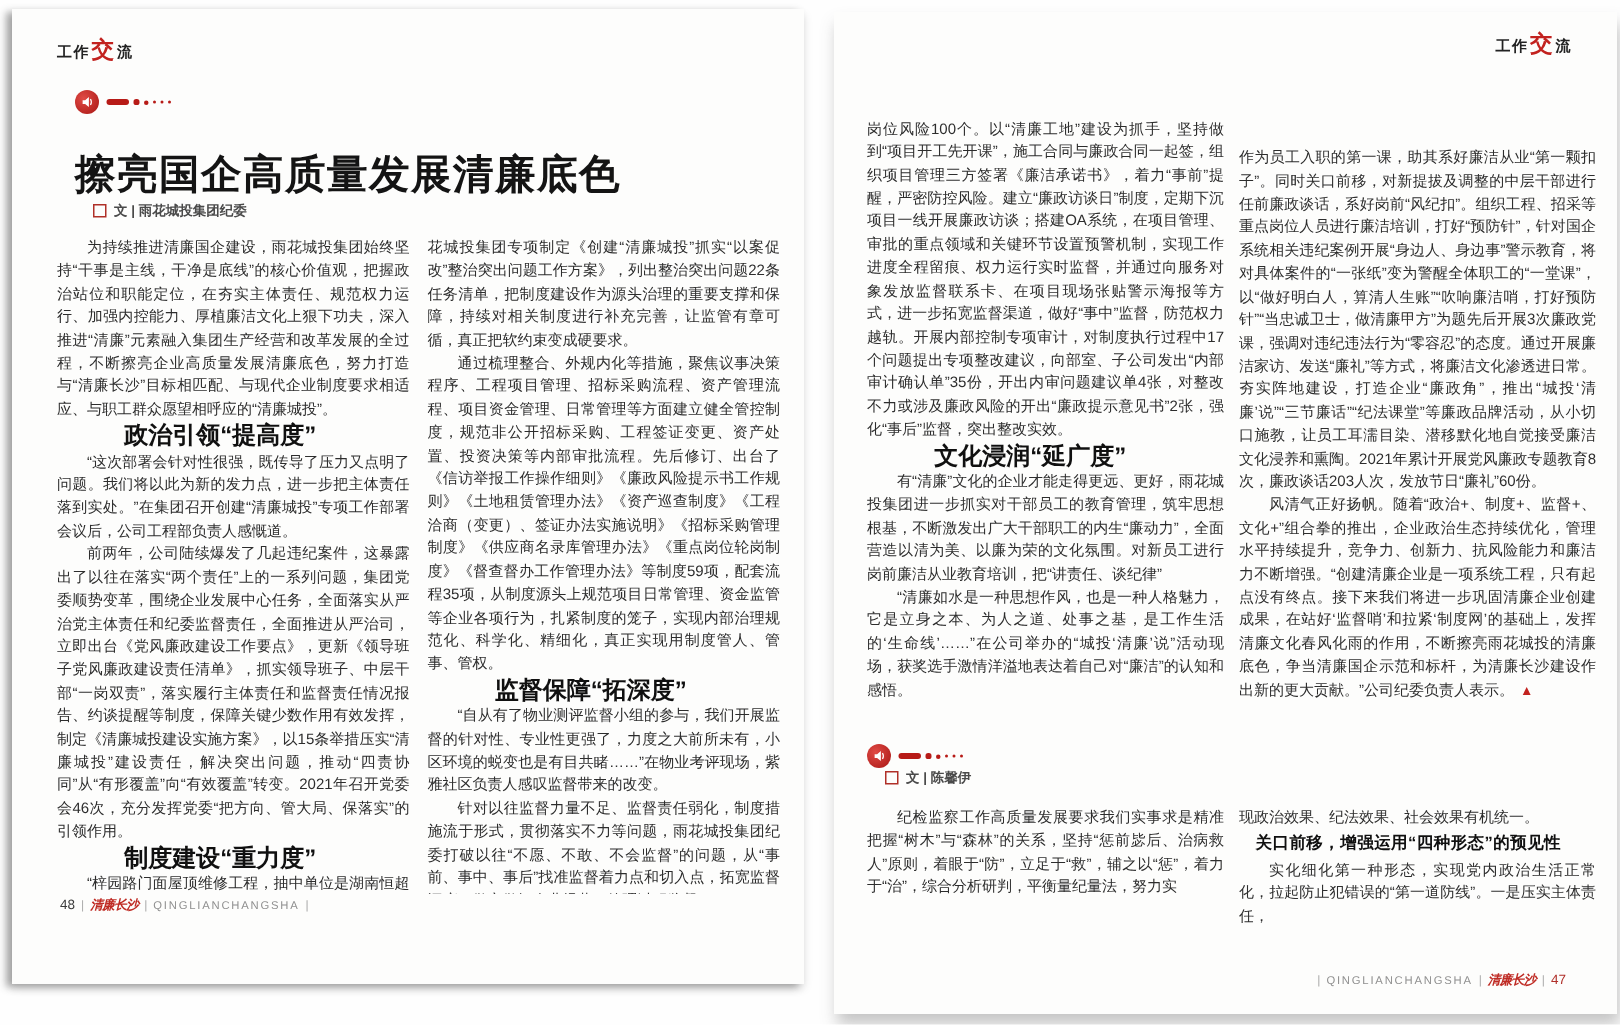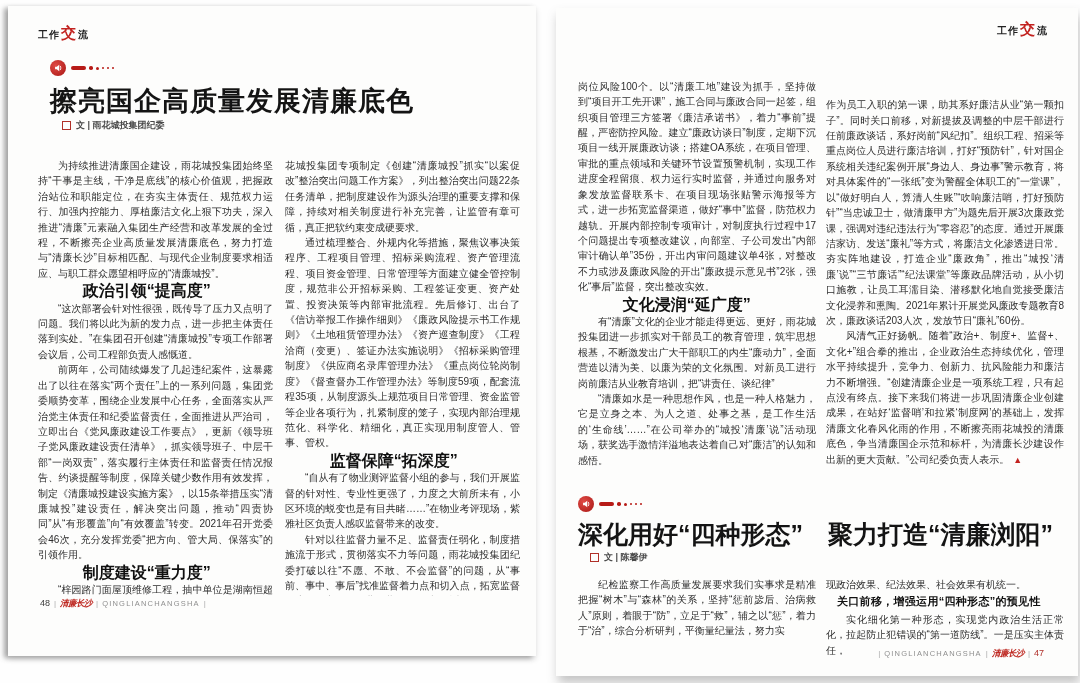--- a/index.html
+++ b/index.html
@@ -19,21 +19,21 @@
   .pr-sec{right:30px;top:12px;}
   
   .art-head{position:absolute;}
   .icon-row{display:flex;align-items:center;gap:3px;height:16px;}
   .mega{width:16px;height:16px;border-radius:50%;background:radial-gradient(circle at 35% 35%,#e04a45,#a81613);
     display:flex;align-items:center;justify-content:center;}
   .decor-dash{width:15px;height:3.5px;background:#b71b17;border-radius:2px;margin-left:2px;}
   .decor-dot{background:#b71b17;border-radius:50%;display:inline-block;}
   .d1{width:3.5px;height:3.5px}.d2{width:3px;height:3px}.d3{width:2.6px;height:2.6px}
   .d4{width:2.2px;height:2.2px}.d5{width:2px;height:2px}
-  .art-title{font-size:27px;font-weight:800;color:#141414;letter-spacing:1px;margin-top:7px;
+  .art-title{font-size:27px;font-weight:800;color:#141414;letter-spacing:1px;margin-top:22px;
     font-family:"Liberation Sans","DejaVu Sans",sans-serif;}
   .byline{display:flex;align-items:center;gap:5px;padding-left:12px;
     font-size:9px;color:#4a4a4a;font-weight:bold;}
   .by-sq{width:7px;height:7px;border:1.5px solid #b03028;display:inline-block;}
   
   .cols{position:absolute;display:flex;overflow:hidden;}
   .col{flex:1;overflow:hidden;font-size:10px;line-height:15.4px;color:#2d2d2d;text-align:justify;}
   .blk-p{text-indent:2em;margin:0;}
   .blk-p.noind{text-indent:0;}
   .blk-h{font-weight:bold;color:#101010;font-size:16px;text-indent:2.8em;margin:2px 0;}
@@ -145,21 +145,20 @@
               <path d="M8.8 3.6q1.4 2.4 0 4.8" stroke="#fff" stroke-width="1" fill="none"></path>
             </svg>
         </span>
         <span class="decor-dash"></span>
         <span class="decor-dot d1"></span>
         <span class="decor-dot d2"></span>
         <span class="decor-dot d3"></span>
         <span class="decor-dot d4"></span>
         <span class="decor-dot d5"></span>
       </div>
-      <div class="art-title">深化用好“四种形态”　聚力打造“清廉浏阳”</div>
       <div class="byline">
         <span class="by-sq"></span>
         <span>文 | 陈馨伊</span>
       </div>
       <div class="art2-cols">
         <div class="col">
             <div class="blk-p">纪检监察工作高质量发展要求我们实事求是精准把握“树木”与“森林”的关系，坚持“惩前毖后、治病救人”原则，着眼于“防”，立足于“救”，辅之以“惩”，着力于“治”，综合分析研判，平衡量纪量法，努力实</div>
           </div>
         <div class="col">
             <div class="blk-p noind">现政治效果、纪法效果、社会效果有机统一。</div>

